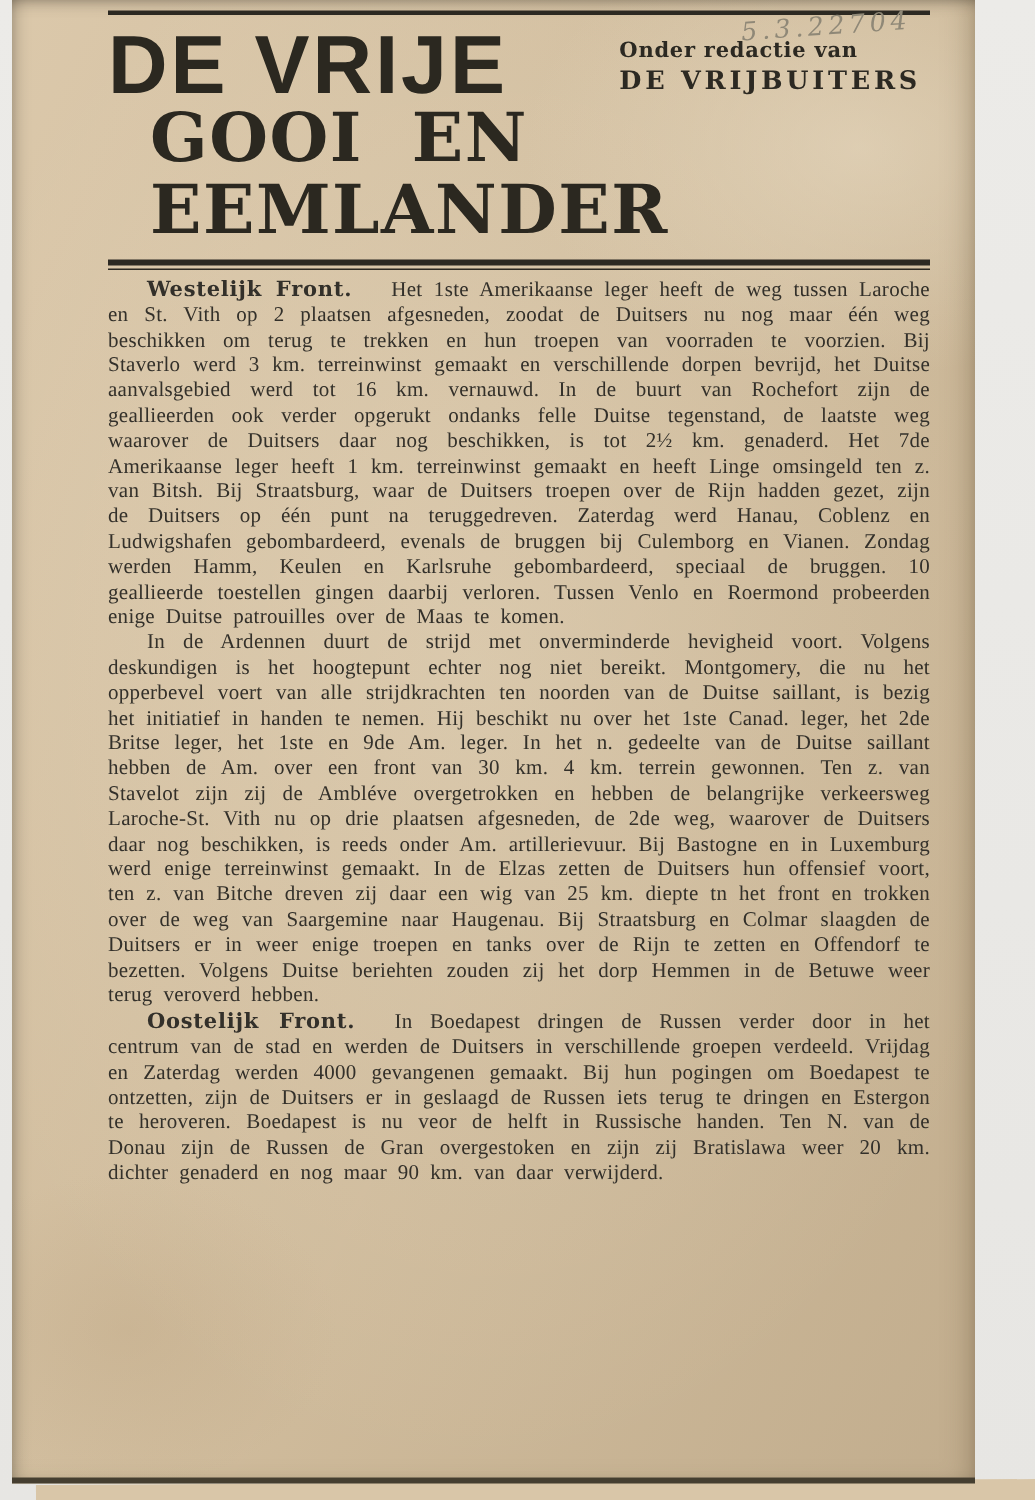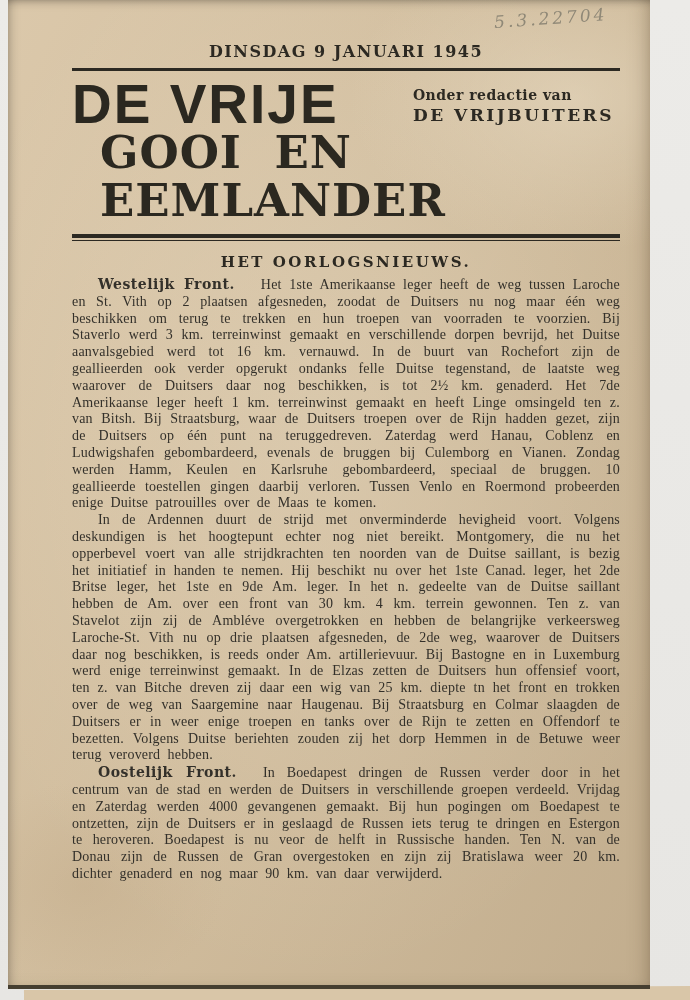--- a/index.html
+++ b/index.html
@@ -73,36 +73,34 @@
 
 <div class="scan">
   <div class="under-sheet"></div>
 
   <div class="paper">
 
     <div class="handwritten">5.3.22704</div>
 
     <div class="content">
 
-      <div class="dateline">DINSDAG 9 JANUARI 1945</div>
 
       <div class="rule-single"></div>
 
       <div class="masthead">
         <div class="title-line1">DE VRIJE</div>
         <div class="title-line2">GOOI EN EEMLANDER</div>
         <div class="editor-block">
           <div class="editor-line1">Onder redactie van</div>
           <div class="editor-line2">DE VRIJBUITERS</div>
         </div>
       </div>
 
       <div class="rule-double"></div>
 
-      <div class="section-heading">HET OORLOGSNIEUWS.</div>
 
       <div class="body-text">
         <p><span class="lead">Westelijk Front.</span><span>Het 1ste Amerikaanse leger heeft de weg tussen Laroche en St. Vith op 2 plaatsen afgesneden, zoodat de Duitsers nu nog maar één weg beschikken om terug te trekken en hun troepen van voorraden te voorzien. Bij Staverlo werd 3 km. terreinwinst gemaakt en verschillende dorpen bevrijd, het Duitse aanvalsgebied werd tot 16 km. vernauwd. In de buurt van Rochefort zijn de geallieerden ook verder opgerukt ondanks felle Duitse tegenstand, de laatste weg waarover de Duitsers daar nog beschikken, is tot 2½ km. genaderd. Het 7de Amerikaanse leger heeft 1 km. terreinwinst gemaakt en heeft Linge omsingeld ten z. van Bitsh. Bij Straatsburg, waar de Duitsers troepen over de Rijn hadden gezet, zijn de Duitsers op één punt na teruggedreven. Zaterdag werd Hanau, Coblenz en Ludwigshafen gebombardeerd, evenals de bruggen bij Culemborg en Vianen. Zondag werden Hamm, Keulen en Karlsruhe gebombardeerd, speciaal de bruggen. 10 geallieerde toestellen gingen daarbij verloren. Tussen Venlo en Roermond probeerden enige Duitse patrouilles over de Maas te komen.</span></p>
 
         <p><span>In de Ardennen duurt de strijd met onverminderde hevigheid voort. Volgens deskundigen is het hoogtepunt echter nog niet bereikt. Montgomery, die nu het opperbevel voert van alle strijdkrachten ten noorden van de Duitse saillant, is bezig het initiatief in handen te nemen. Hij beschikt nu over het 1ste Canad. leger, het 2de Britse leger, het 1ste en 9de Am. leger. In het n. gedeelte van de Duitse saillant hebben de Am. over een front van 30 km. 4 km. terrein gewonnen. Ten z. van Stavelot zijn zij de Ambléve overgetrokken en hebben de belangrijke verkeersweg Laroche-St. Vith nu op drie plaatsen afgesneden, de 2de weg, waarover de Duitsers daar nog beschikken, is reeds onder Am. artillerievuur. Bij Bastogne en in Luxemburg werd enige terreinwinst gemaakt. In de Elzas zetten de Duitsers hun offensief voort, ten z. van Bitche dreven zij daar een wig van 25 km. diepte tn het front en trokken over de weg van Saargemine naar Haugenau. Bij Straatsburg en Colmar slaagden de Duitsers er in weer enige troepen en tanks over de Rijn te zetten en Offendorf te bezetten. Volgens Duitse beriehten zouden zij het dorp Hemmen in de Betuwe weer terug veroverd hebben.</span></p>
 
 
         <p><span class="lead">Oostelijk Front.</span><span>In Boedapest dringen de Russen verder door in het centrum van de stad en werden de Duitsers in verschillende groepen verdeeld. Vrijdag en Zaterdag werden 4000 gevangenen gemaakt. Bij hun pogingen om Boedapest te ontzetten, zijn de Duitsers er in geslaagd de Russen iets terug te dringen en Estergon te heroveren. Boedapest is nu veor de helft in Russische handen. Ten N. van de Donau zijn de Russen de Gran overgestoken en zijn zij Bratislawa weer 20 km. dichter genaderd en nog maar 90 km. van daar verwijderd.</span></p>
       </div>
 

